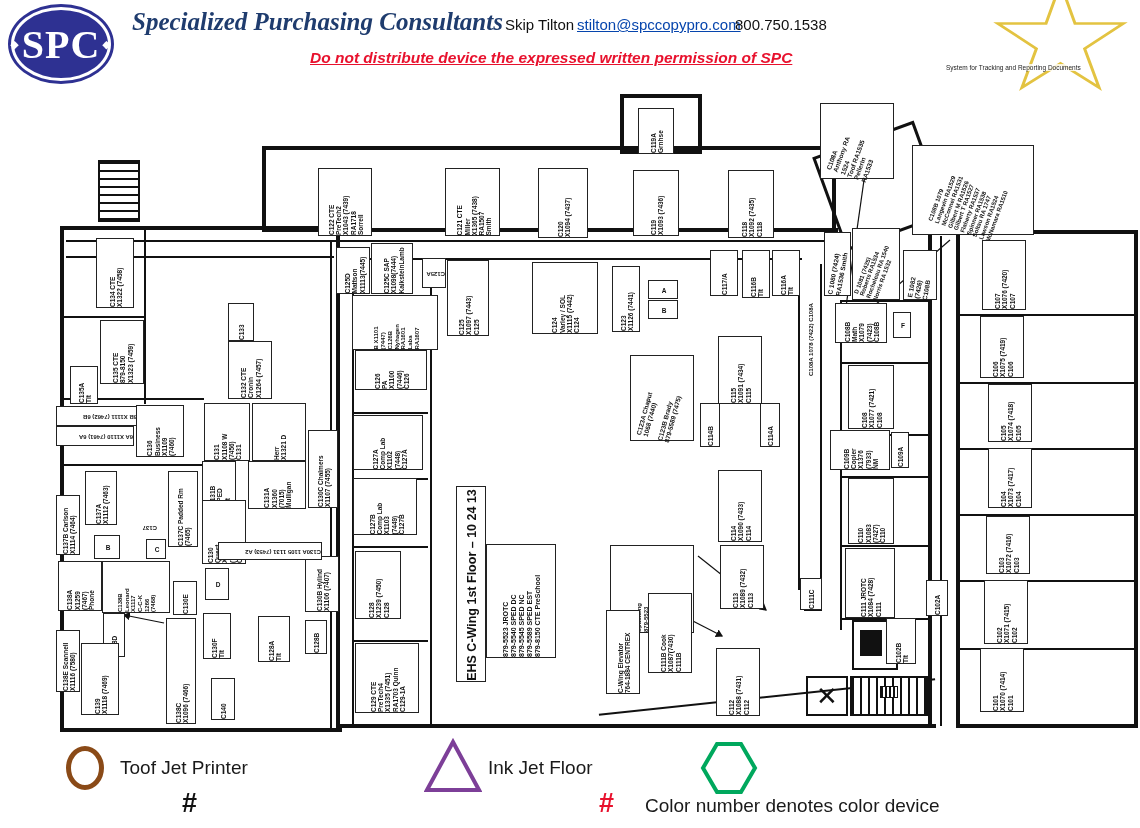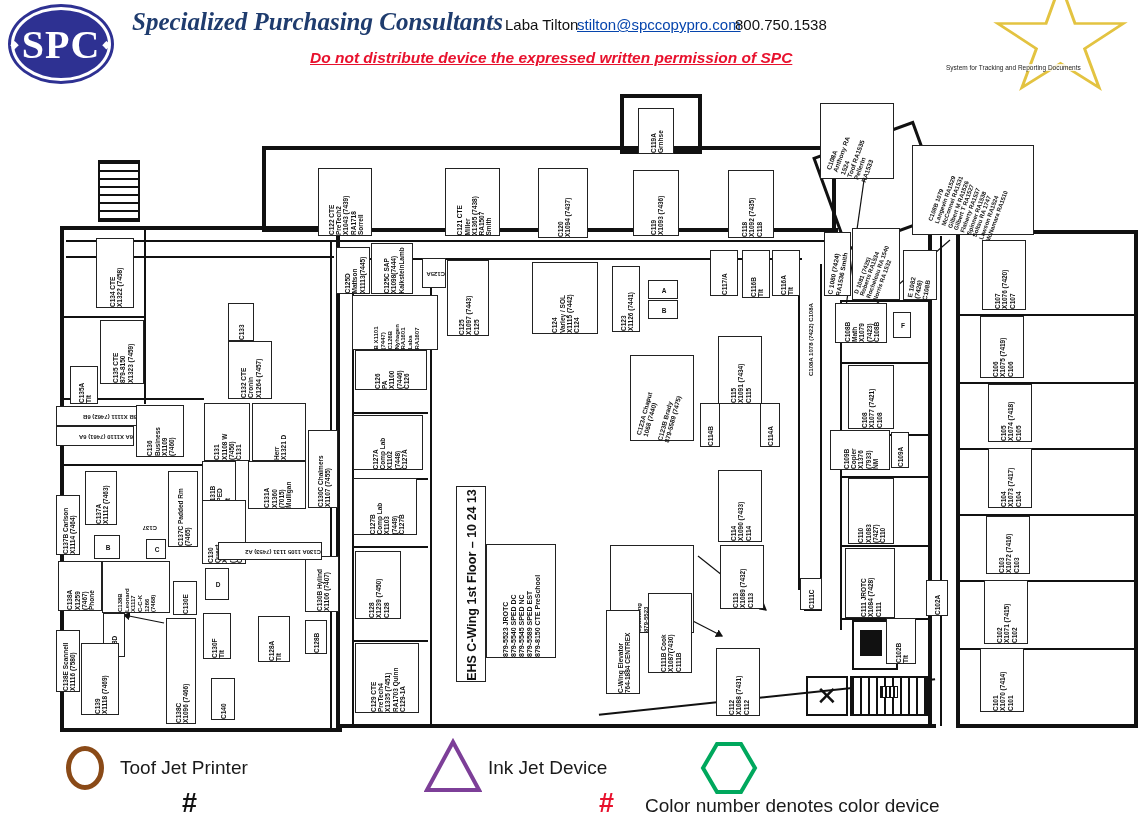--- a/index.html
+++ b/index.html
@@ -60,21 +60,21 @@
 <div class="page">
 
   <div class="logo">
     <div class="logo-inner">
       <span class="dia">◆</span>
         <span style="font-weight:bold;">SPC</span>
         <span class="dia">◆</span>
     </div>
   </div>
   <div class="company">Specialized Purchasing Consultants</div>
-  <div class="contact">Laba Tilton</div>
+  <div class="contact">Skip Tilton</div>
   <a class="email" href="#">stilton@spccopypro.com</a>
   <div class="phone">800.750.1538</div>
   <div class="notice">Do not distribute device the expressed written permission of SPC</div>
 
   <svg class="star-svg" width="205" height="100" viewBox="0 0 170 95" preserveAspectRatio="none">
     <polygon points="85,-10 97,28 137,28 105,52 117,89 85,66 53,89 65,52 33,28 73,28" fill="none" stroke="#e3c341" stroke-width="2.5"></polygon>
   </svg>
   <div class="sd-tag">System for Tracking and Reporting Documents</div>
 
   <div id="plan">
@@ -589,20 +589,20 @@
 X1070 (7414)
 C101</div>
       </div>
     </div>
 
   <div class="lg-ellipse"></div>
   <div class="lg-text" style="left:120px;top:757px;">Toof Jet Printer</div>
   <svg class="shape" style="left:424px;top:738px;" width="58" height="56">
     <polygon points="29,4 55,52 3,52" fill="none" stroke="#7d3f98" stroke-width="4"></polygon>
   </svg>
-  <div class="lg-text" style="left:488px;top:757px;">Ink Jet Device</div>
+  <div class="lg-text" style="left:488px;top:757px;">Ink Jet Floor</div>
   <svg class="shape" style="left:700px;top:741px;" width="58" height="54">
     <polygon points="17,3 41,3 55,27 41,51 17,51 3,27" fill="none" stroke="#00a85d" stroke-width="4"></polygon>
   </svg>
   <div class="lg-hash" style="left:182px;top:788px;color:#111;">#</div>
   <div class="lg-hash" style="left:599px;top:788px;color:#e8112d;">#</div>
   <div class="lg-text" style="left:645px;top:795px;">Color number denotes color device</div>
 </div>
 
 </body></html>

